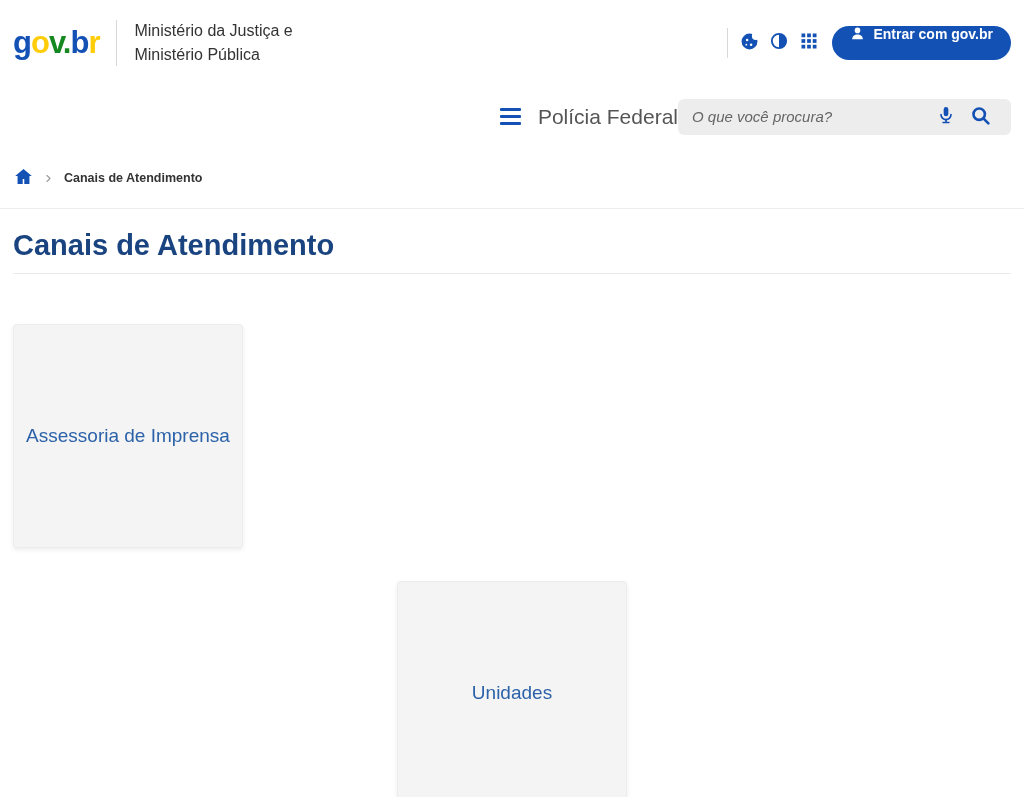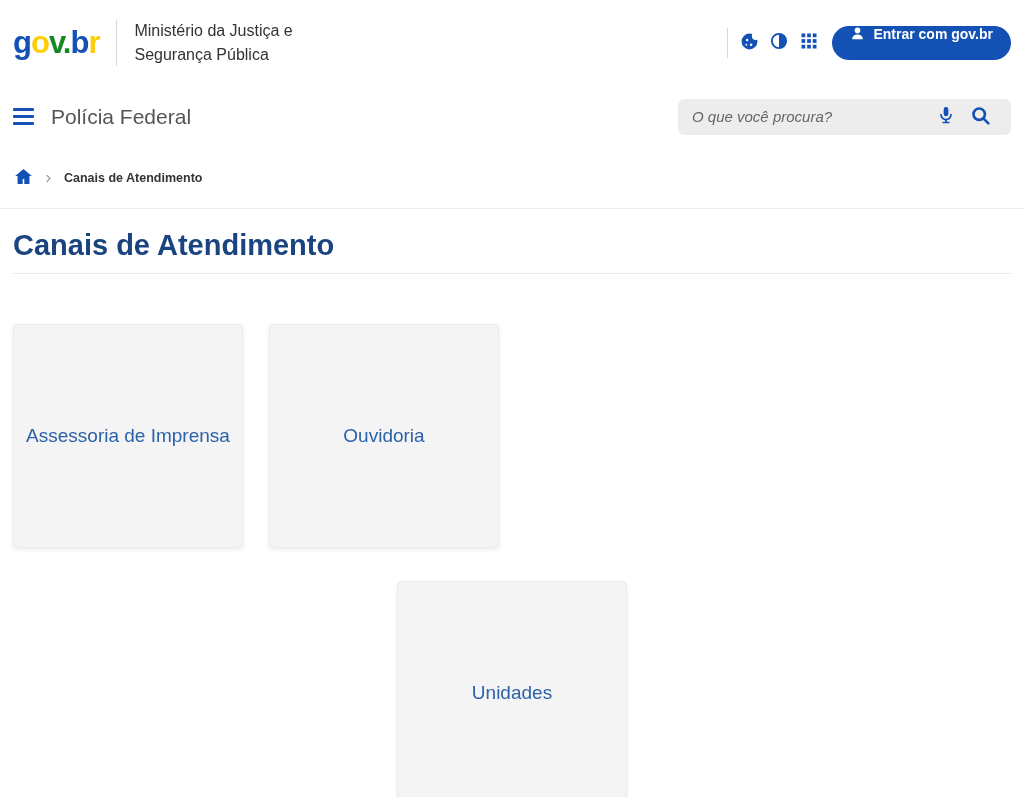--- a/index.html
+++ b/index.html
@@ -20,21 +20,21 @@
   .top-link { font-size:13px; color:#1351B4; font-weight:500; text-decoration:none; cursor:pointer; white-space:nowrap; }
   .divider-v.small { height:30px; margin:0 6px 0 0; }
   .icon-btn { width:30px; height:30px; display:flex; align-items:center; justify-content:center;
               border:none; background:transparent; cursor:pointer; }
   .login-btn { margin-left:8px; height:34px; border:none; border-radius:17px; background:#1351B4;
                color:#fff; font-size:14px; font-weight:bold; padding:0 18px;
                display:flex; align-items:flex-start; gap:8px; cursor:pointer;
                font-family:"Liberation Sans", sans-serif; }
 
   
-  .orgbar { height:63px; display:flex; align-items:center; justify-content:space-between; padding:0 13px; }
+  .orgbar { height:63px; display:flex; align-items:center; justify-content:flex-end; padding:0 13px; }
   .orgbar-left { display:flex; align-items:center; gap:12px; }
   .hamburger { width:26px; height:26px; border:none; background:transparent; cursor:pointer;
                display:flex; flex-direction:column; justify-content:center; gap:4px; }
   .hamburger span { display:block; width:21px; height:3px; background:#1351B4; border-radius:1px; }
   .org-title { font-size:21px; color:#555; font-weight:400; cursor:pointer; }
 
   .search { width:333px; height:36px; background:#ededed; border-radius:6px;
             display:flex; align-items:center; padding:0 14px; }
   .search input { flex:1; border:none; background:transparent; outline:none;
                   font-size:15px; color:#333; font-family:"Liberation Sans", sans-serif; }
@@ -62,21 +62,21 @@
 <body>
 
 <div class="topbar">
   <div class="topbar-left">
     <div class="logo">
       <span class="lg-blue">g</span><span class="lg-yellow">o</span><span class="lg-green">v</span><span class="lg-green">.</span><span class="lg-blue">b</span><span class="lg-yellow">r</span>
     </div>
     <div class="divider-v"></div>
     <div class="ministry">
       <div>Ministério da Justiça e</div>
-      <div>Segurança Pública</div>
+      <div>Ministério Pública</div>
     </div>
   </div>
 
   <div class="topbar-right">
     <div class="divider-v small"></div>
 
     <button class="icon-btn" title="">
       <span>
         <svg width="19" height="19" viewBox="0 0 24 24">
           <circle cx="12" cy="12" r="10" fill="#1351B4"></circle>
@@ -175,22 +175,19 @@
   </span>
   <span class="crumb-label">Canais de Atendimento</span>
 </div>
 
 <h1 class="page-title">Canais de Atendimento</h1>
 
 <div class="cards-row">
   <div class="card">
     <span>Assessoria de Imprensa</span>
   </div>
-  <div class="card">
-    <span>Ouvidoria</span>
-  </div>
 </div>
 
 <div class="cards-row center">
   <div class="card">
     <span>Unidades</span>
   </div>
 </div>
 
 </body></html>

